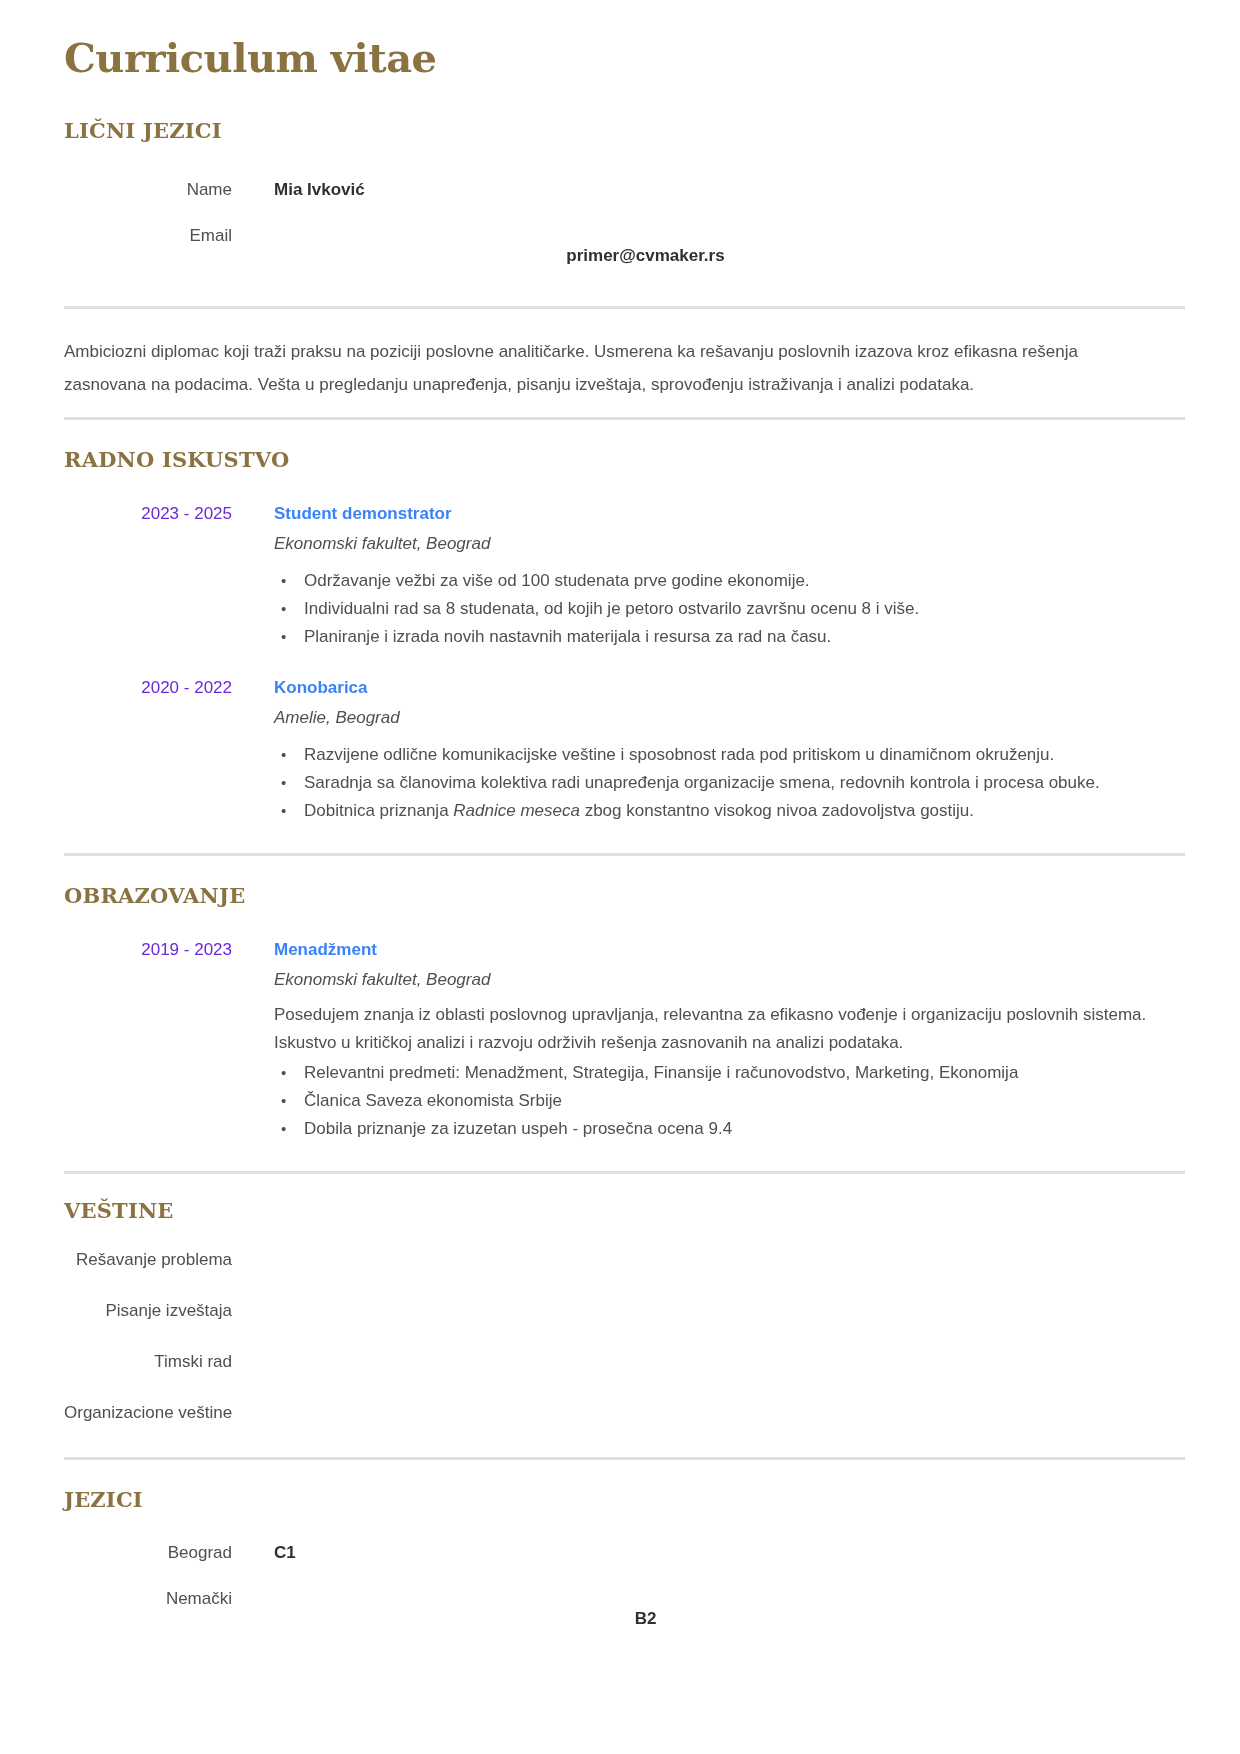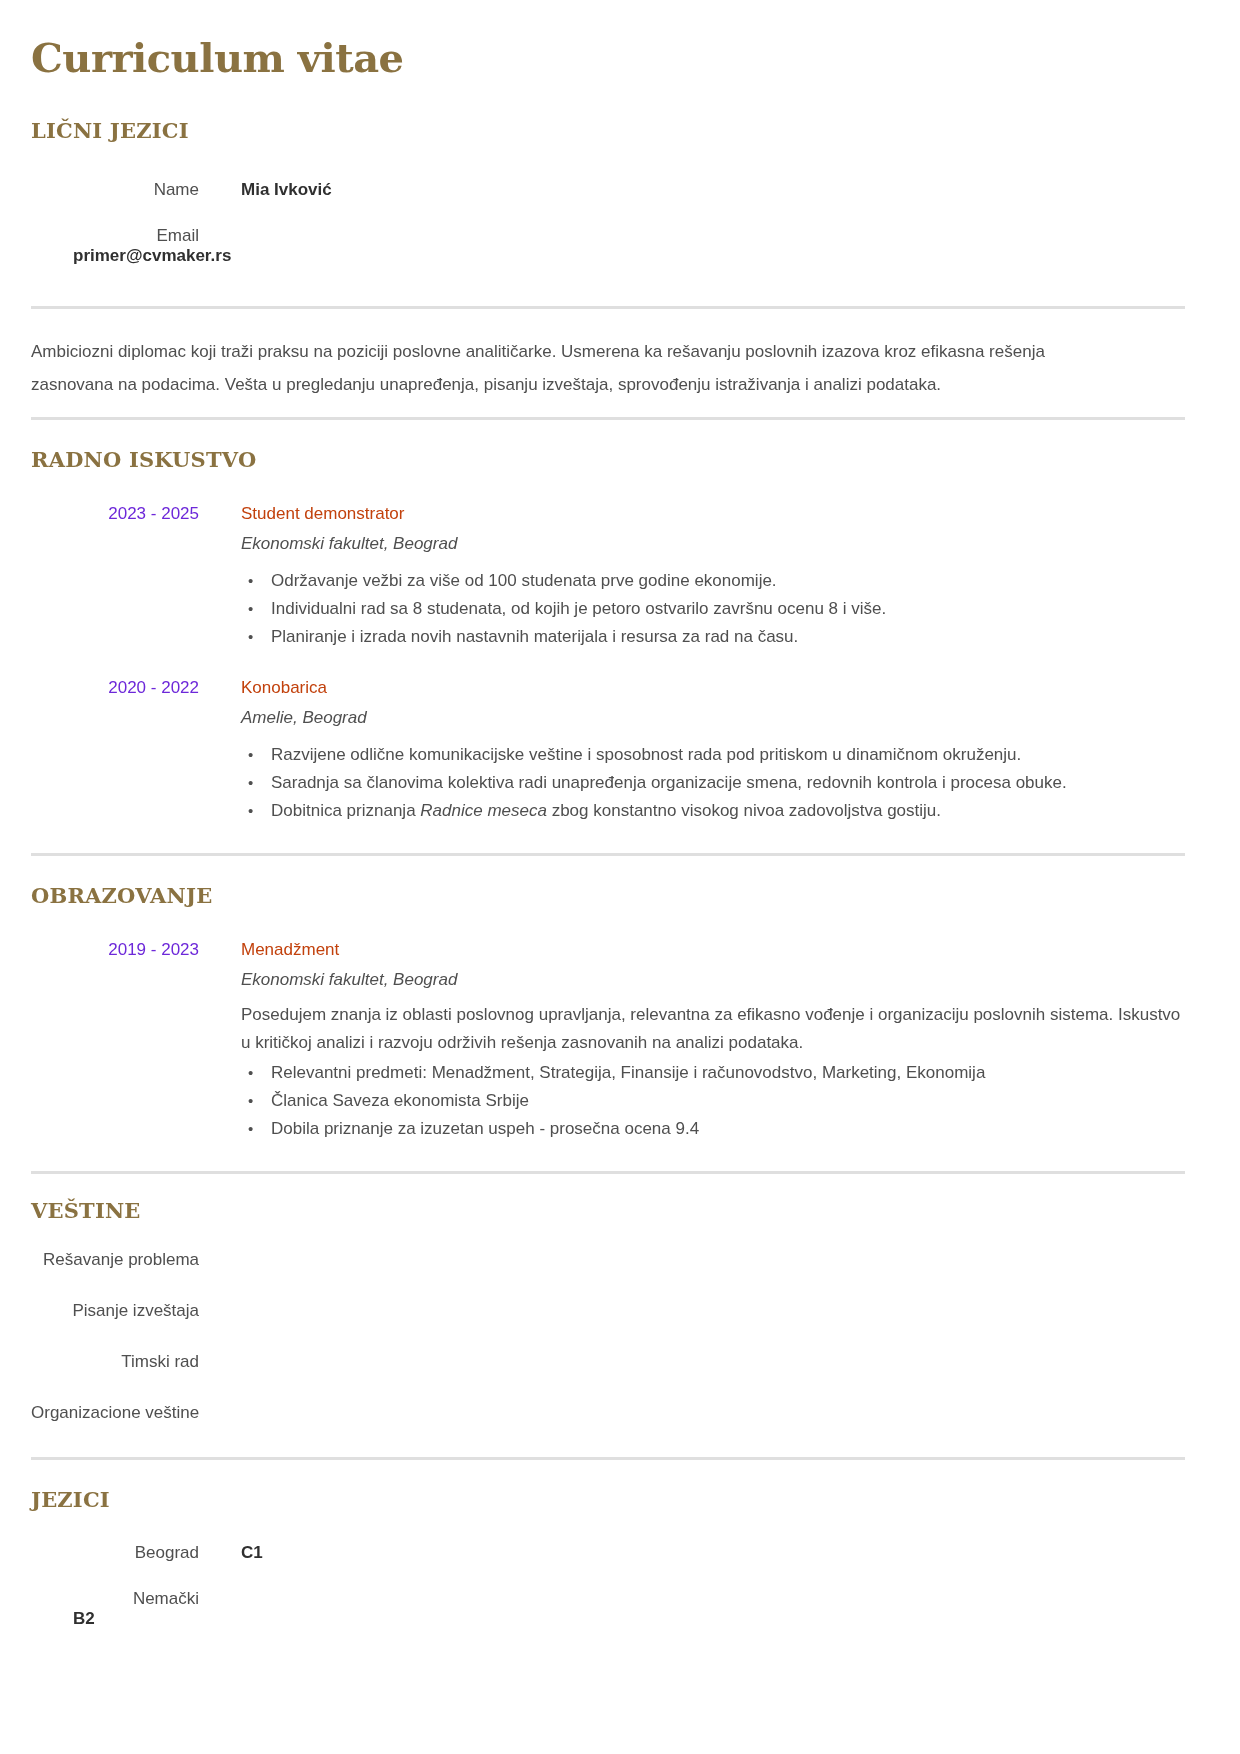--- a/index.html
+++ b/index.html
@@ -1,19 +1,19 @@
 <!DOCTYPE html>
 <html><head>
 <meta charset="utf-8">
 <style>
   * { margin:0; padding:0; box-sizing:border-box; }
   html,body { background:#ffffff; }
   .page {
     width:1240px; height:1754px; overflow:hidden; background:#ffffff;
-    padding:34px 55px 0 31px;
+    padding:34px 55px 0 64px;
     font-family:"Liberation Sans","DejaVu Sans",sans-serif;
     font-size:17px; color:#4f4f4f;
   }
   h1 {
     font-family:"DejaVu Serif","Liberation Serif",serif;
     font-size:40px; line-height:48px; font-weight:bold;
     color:#8a7241; letter-spacing:-0.5px; margin:0 0 36px 0;
   }
   h2 {
     font-family:"DejaVu Serif","Liberation Serif",serif;
@@ -28,30 +28,30 @@
   .d5 { margin-top:34px; }
   .mt27 { margin-top:27px; }
   .mt24 { margin-top:24px; }
 
   .rows { margin-top:36px; }
   .rows-lang { margin-top:30px; }
   .row { display:flex; line-height:20px; }
   .row + .row { margin-top:26px;flex-direction:column; }
   .rows-lang .row + .row { }
   .label { width:168px; flex-shrink:0; text-align:right; color:#4f4f4f; }
-  .value { margin-left:42px; font-weight:bold; color:#303030; }
+  .value { margin-left:42px; font-weight:bold; color:#303030;text-align:center; }
 
   .profile-text { margin-top:26px; line-height:33px; max-width:1100px; }
 
   .entries { margin-top:30px; }
   .entry { display:flex; }
   .entry + .entry { margin-top:26px; }
   .entry-left { width:168px; flex-shrink:0; text-align:right; line-height:21px; color:#6d28d9; }
   .entry-right { margin-left:42px; flex:1; }
-  .entry-title { font-weight:normal; color:#c2410c; line-height:21px; }
+  .entry-title { font-weight:bold; color:#3b82f6; line-height:21px; }
   .entry-org { font-style:italic; color:#4f4f4f; line-height:21px; margin-top:9px; }
   .entry-desc { line-height:28px; margin-top:11px; }
   ul.bullets { list-style:none; margin-top:13px; }
   ul.bullets.tight { margin-top:2px; }
   ul.bullets li { position:relative; padding-left:30px; line-height:28px; }
   ul.bullets li::before {
     content:"\2022"; position:absolute; left:7px; top:0;
     font-size:15px; color:#4f4f4f;
   }
   .it { font-style:italic; }

